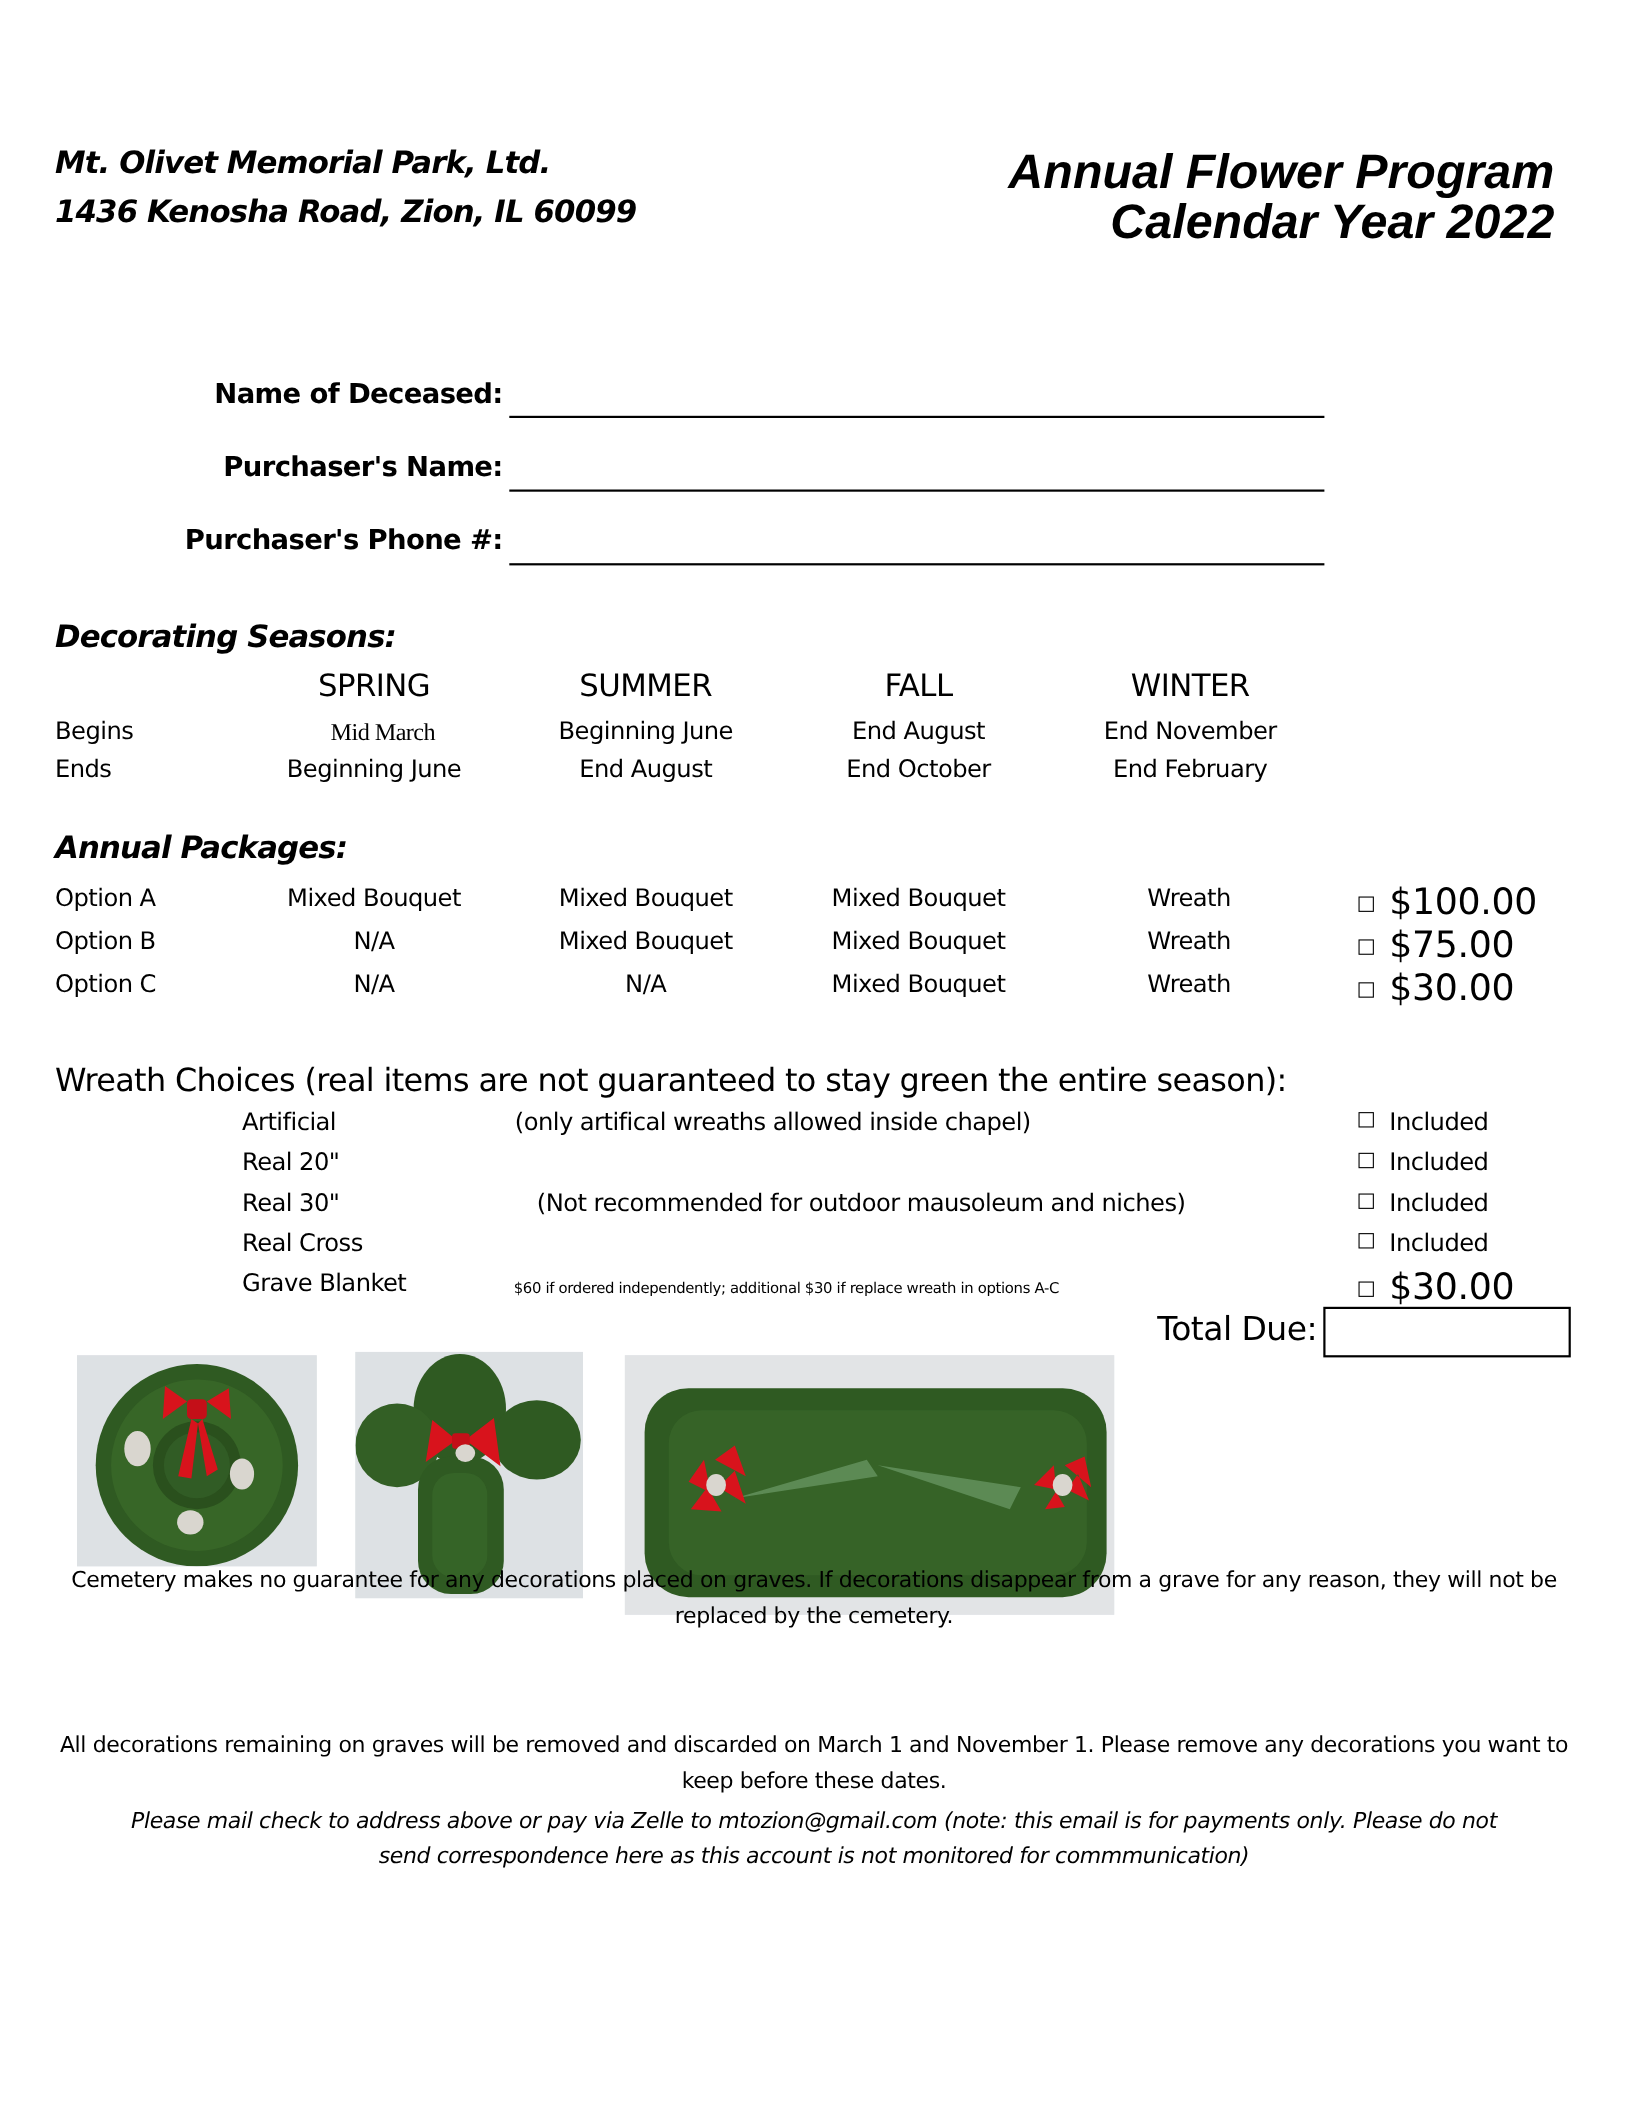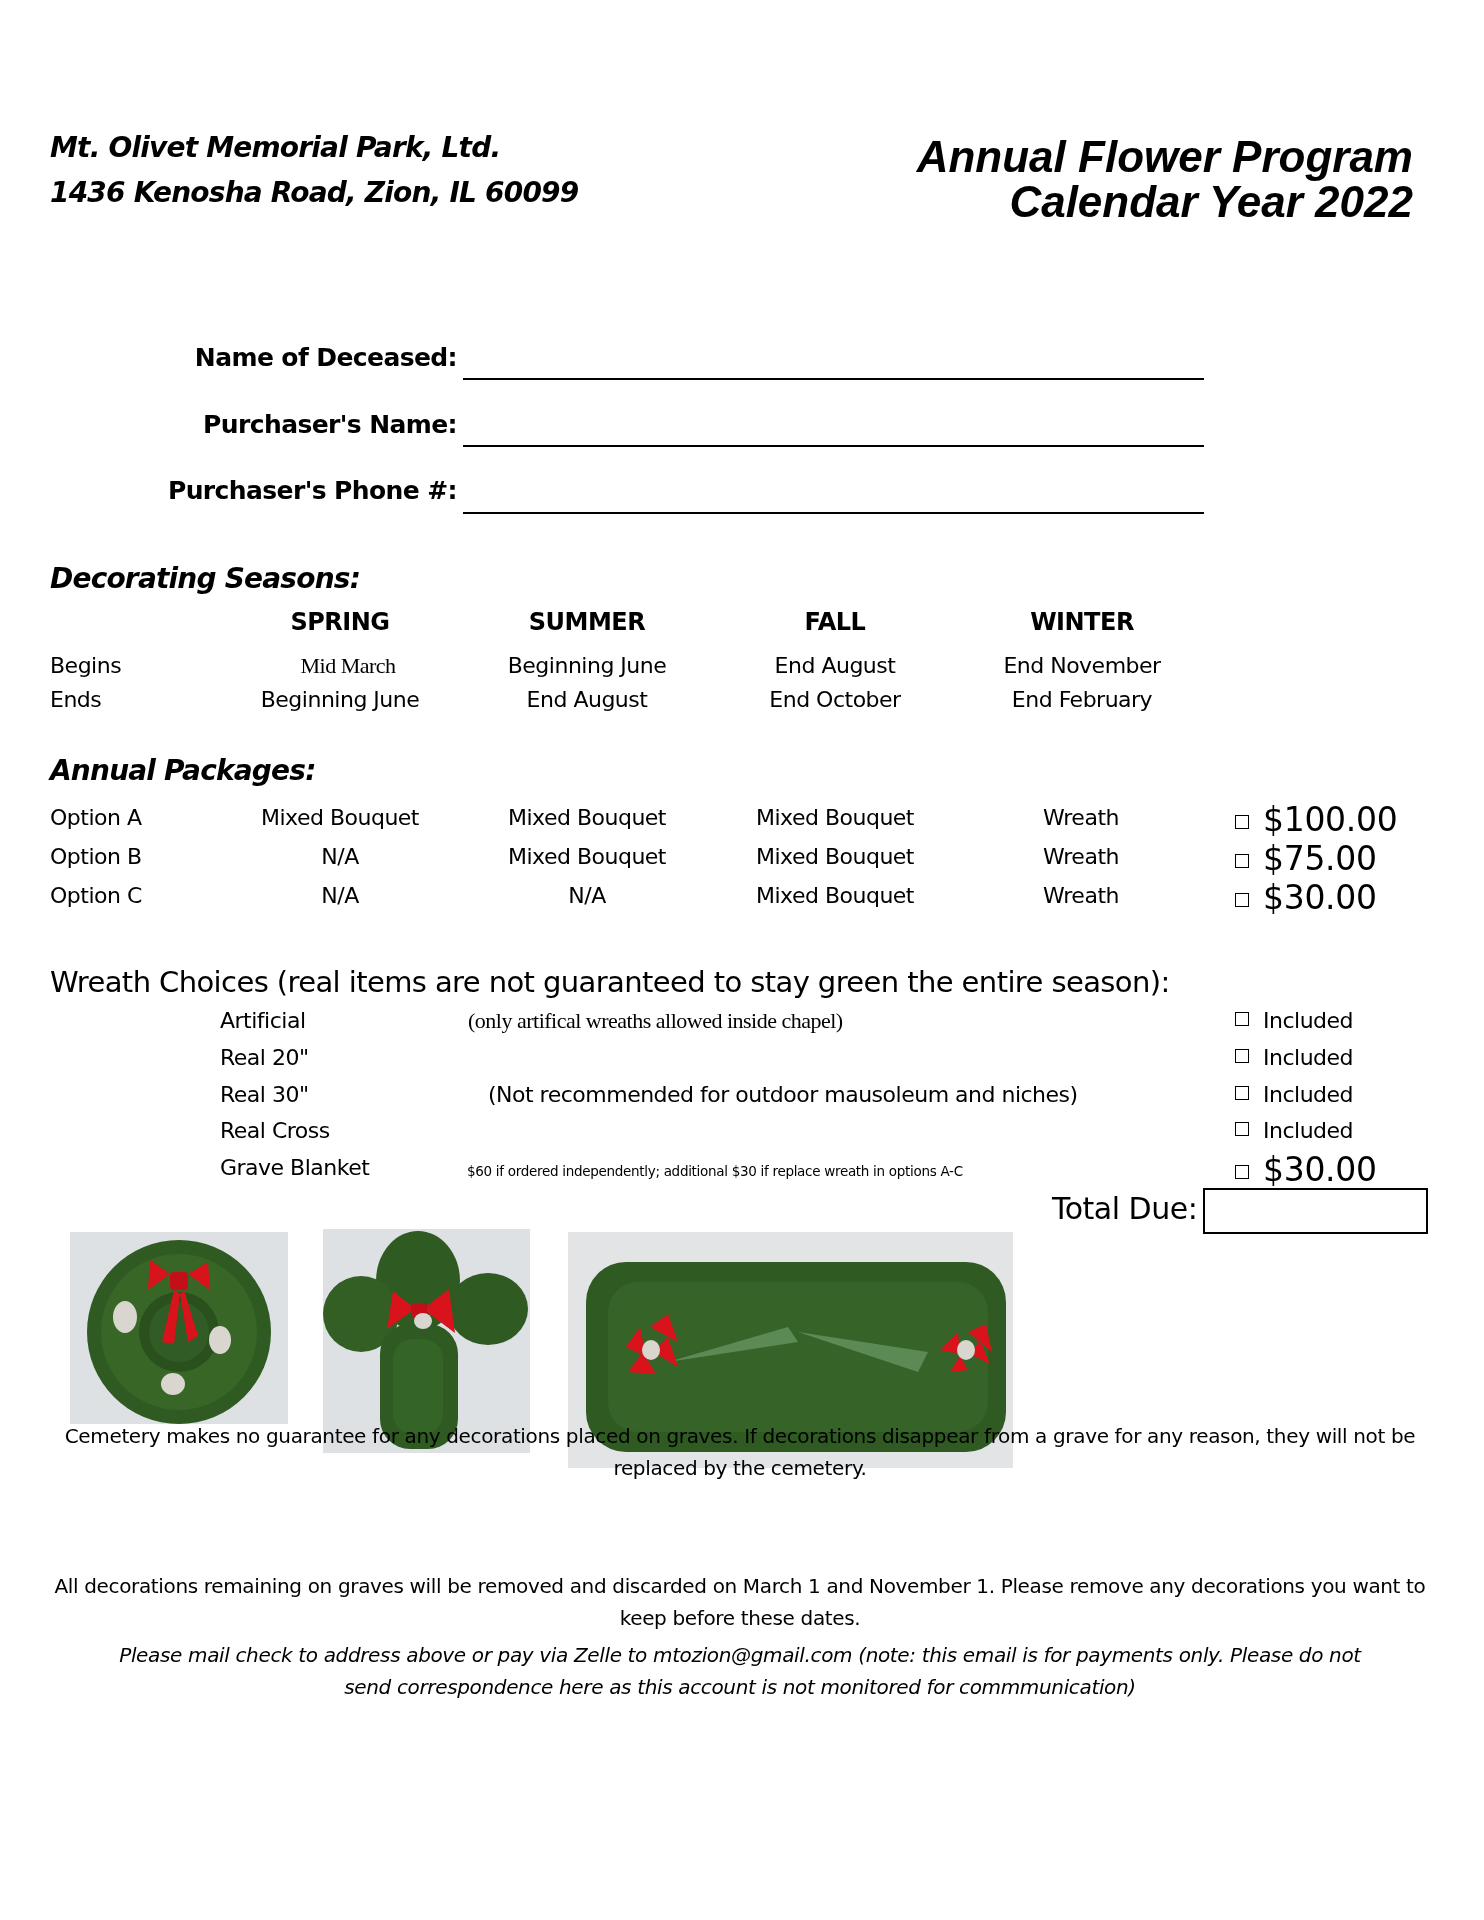--- a/index.html
+++ b/index.html
@@ -6,21 +6,21 @@
   body { width: 1484px; height: 1920px; position: relative; overflow: hidden;
          font-family: "DejaVu Sans", "Liberation Sans", sans-serif; color: #000; }
   .abs { position: absolute; white-space: nowrap; line-height: 1; }
   .hdr-left { font-family: "DejaVu Sans", sans-serif; font-weight: bold; font-style: italic;
               font-size: 28px; letter-spacing: -0.8px; left: 50px; }
   .hdr-right { font-family: "Liberation Sans", sans-serif; font-weight: bold; font-style: italic;
                font-size: 44px; right: 71px; text-align: right; }
   .field-label { font-weight: bold; font-size: 25px; right: 1027px; text-align: right; letter-spacing: -0.6px; }
   .field-line { position: absolute; left: 463px; width: 741px; height: 0; border-top: 2.5px solid #000; background: transparent; }
   .section-h { font-weight: bold; font-style: italic; font-size: 28px; left: 50px; letter-spacing: -0.8px; }
-  .season-h { font-weight: bold; font-size: 24px; transform: translateX(-50%); letter-spacing: -0.5px; }
+  .season-h { font-weight: normal; font-size: 28px; transform: translateX(-50%); letter-spacing: -0.5px; }
   .cell { font-size: 22px; letter-spacing: -0.5px; }
   .center { transform: translateX(-50%); }
   .rowlbl { left: 50px; }
   .chk { display: inline-block; width: 12px; height: 12px; border: 1.3px solid #000; margin-right: 14px; vertical-align: 2px; }
   .price { font-size: 33px; letter-spacing: -0.3px; }
   .wreath-h { font-size: 29px; left: 50px; letter-spacing: -0.6px; }
   .note-small { font-size: 13.5px; letter-spacing: -0.3px; }
   .total-label { font-size: 30px; letter-spacing: -0.5px; }
   .total-box { position: absolute; left: 1203px; top: 1188px; width: 221px; height: 42px; border: 2.5px solid #000; background: #fff; }
   .photo { position: absolute; overflow: hidden; background: #dfe3e6; }
@@ -92,21 +92,21 @@
   <div class="abs cell center" style="left:1081px; top:885px;">Wreath</div>
   <div class="abs price" style="left:1235px; top:881px;">
     <span class="chk"></span><span>$30.00</span>
   </div>
 </div>
 
 <div>
   <div class="abs wreath-h" style="top:968px;">Wreath Choices (real items are not guaranteed to stay green the entire season):</div>
 
   <div class="abs cell" style="left:220px; top:1010px;">Artificial</div>
-  <div class="abs cell" style="left:468px; top:1010px;font-family:Liberation Serif, serif;">(only artifical wreaths allowed inside chapel)</div>
+  <div class="abs cell" style="left:468px; top:1010px;">(only artifical wreaths allowed inside chapel)</div>
   <div class="abs cell" style="left:1235px; top:1010px;">
     <span class="chk"></span><span>Included</span>
   </div>
 
   <div class="abs cell" style="left:220px; top:1047px;">Real 20"</div>
   <div class="abs cell" style="left:1235px; top:1047px;">
     <span class="chk"></span><span>Included</span>
   </div>
 
   <div class="abs cell" style="left:220px; top:1084px;">Real 30"</div>

